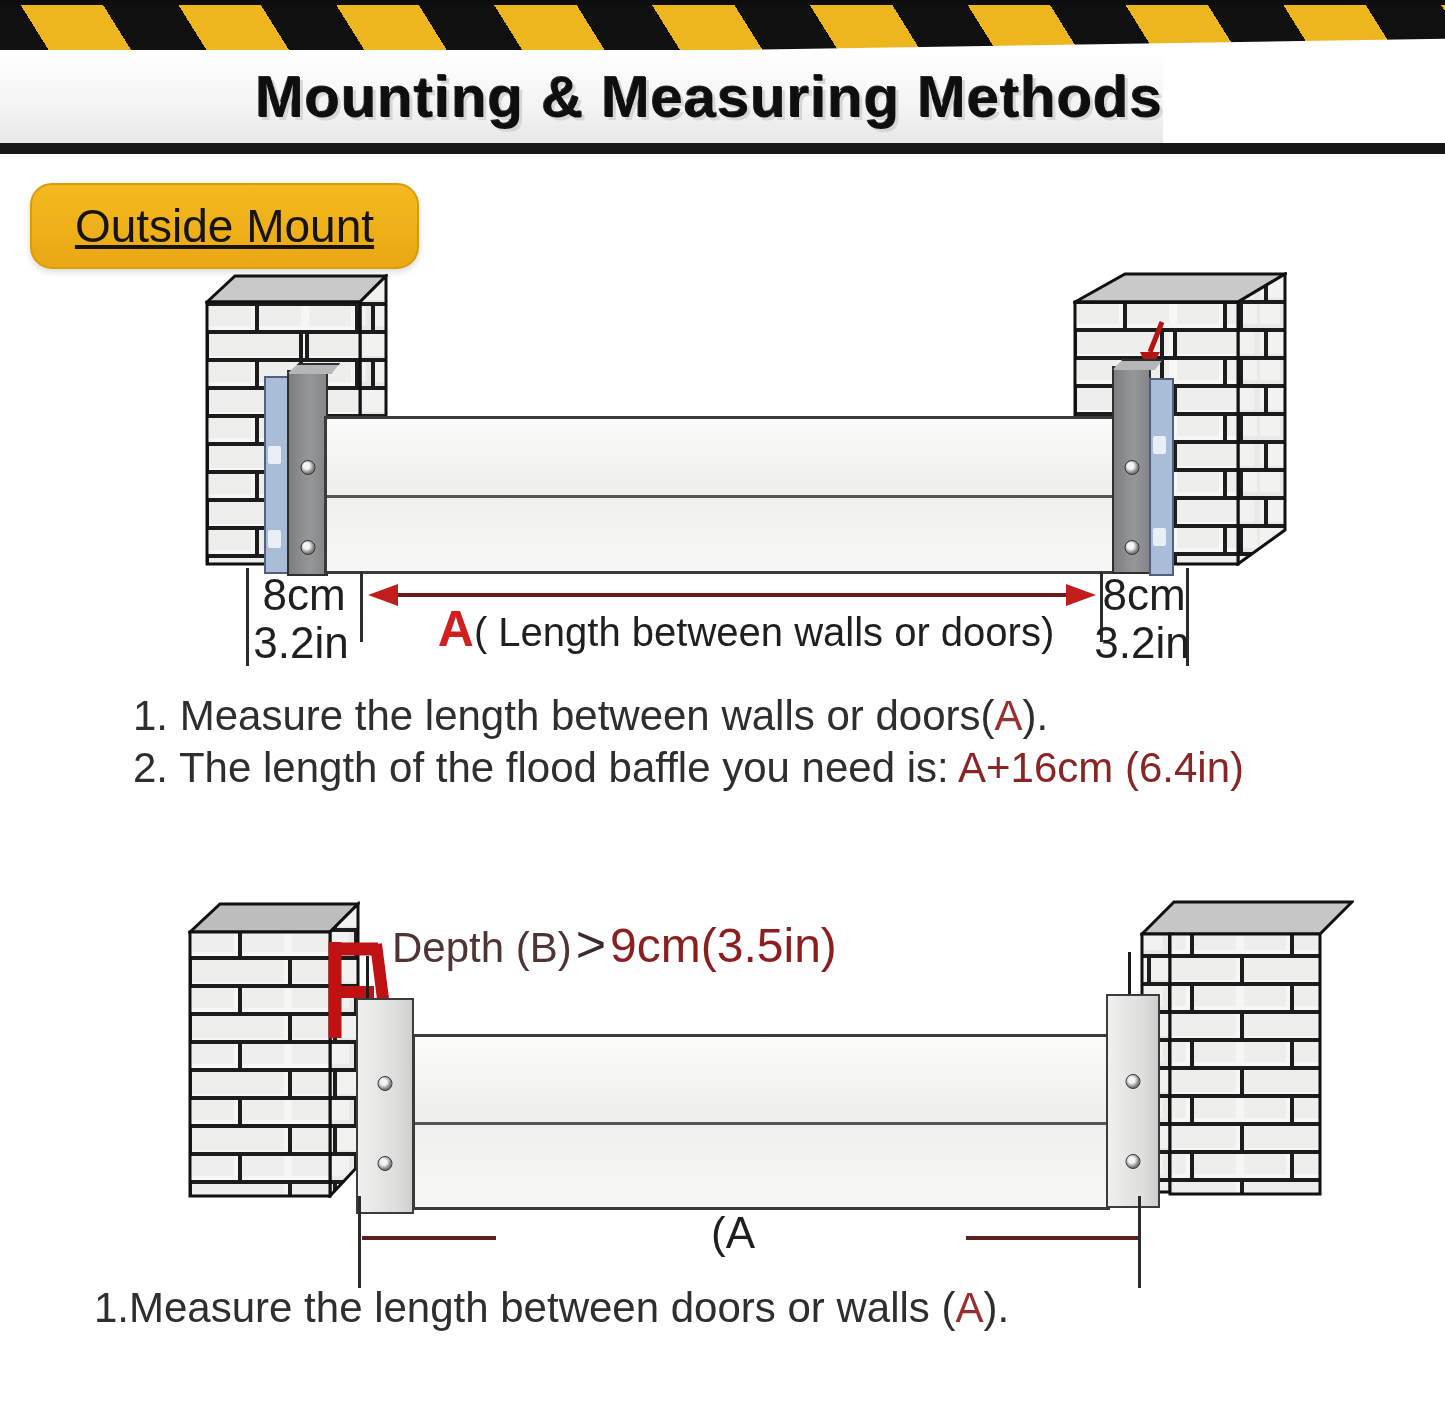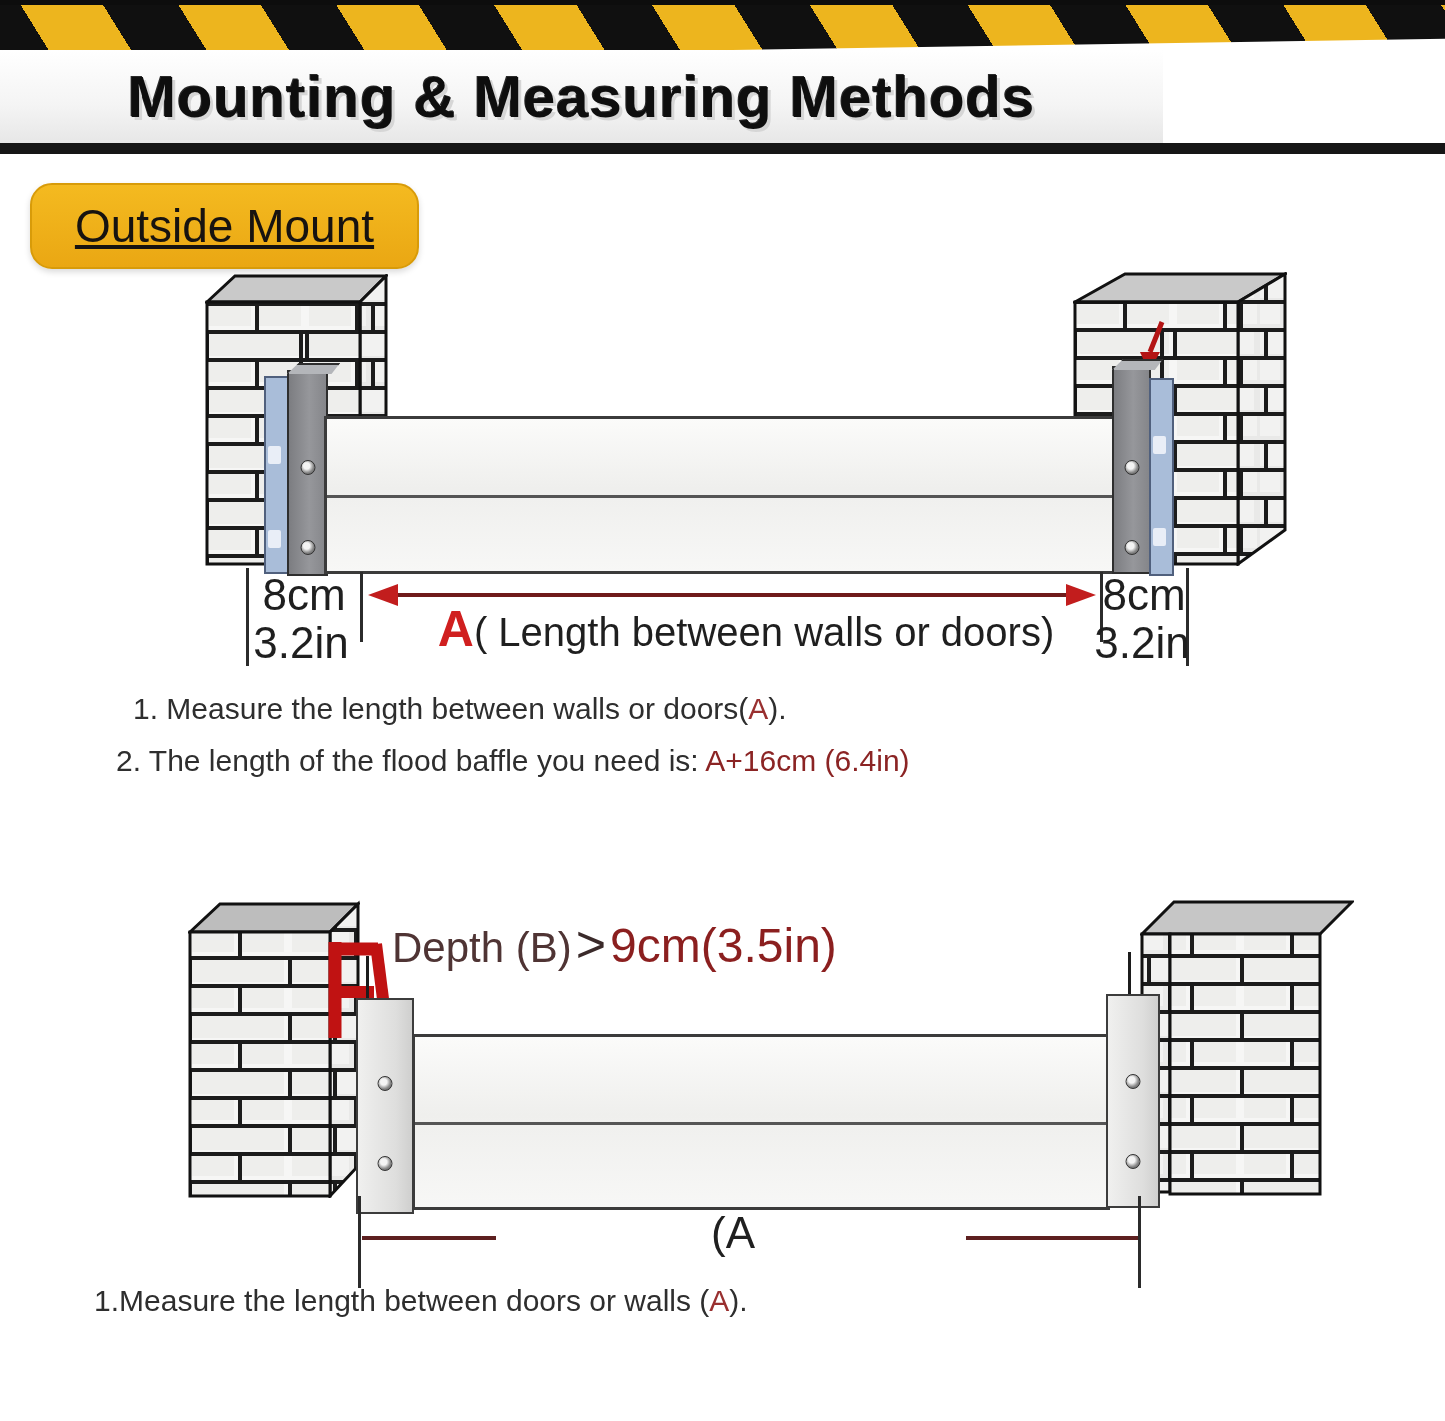--- a/index.html
+++ b/index.html
@@ -8,21 +8,21 @@
   .abs{position:absolute;}
 
   
   .hazard-wrap{left:0;top:0;width:1445px;height:54px;overflow:hidden;}
   .hazard{left:-20px;top:-12px;width:1500px;height:62px;
           background:repeating-linear-gradient(59deg,#101010 0 64px,#edb51e 64px 134px);
           transform:rotate(-0.9deg);}
   .top-black{left:0;top:0;width:1445px;height:5px;background:#0d0d0d;}
   .title-band{left:0;top:50px;width:1163px;height:93px;
               background:linear-gradient(180deg,#ffffff 0%,#f4f4f4 60%,#e7e7e7 100%);
-              display:flex;align-items:center;justify-content:center;}
+              display:flex;align-items:center;justify-content:flex-end;}
   .page-title{font-size:58px;font-weight:bold;color:#0e0e0e;letter-spacing:1px;
               text-shadow:3px 3px 0 #d6d6d6,-1px -1px 0 #2a2a2a;}
   .title-bar{left:0;top:143px;width:1445px;height:11px;background:#161616;}
 
   
   .badge{background:linear-gradient(180deg,#f4ba20 0%,#eaa713 100%);
          border:2px solid #d89b09;border-radius:22px;
          display:flex;align-items:center;justify-content:center;
          font-size:46px;color:#171310;box-shadow:0 3px 6px rgba(0,0,0,0.15);text-decoration:underline;}
 
@@ -41,21 +41,21 @@
          border:1px solid #333;}
   .panels{background:linear-gradient(180deg,#fbfbfa 0%,#efefed 46%,#f7f7f6 100%);
           border:3px solid #3b3b3b;}
   .panel-divider{position:absolute;left:0;top:50%;width:100%;height:3px;background:#555;}
   .pin-line{background:#1c1c1c;}
   .tick{background:#2b2b2b;}
   .dim-seg{background:#5d2020;}
 
   
   .dim-num{font-size:44px;color:#1f1f1f;text-align:center;}
-  .step{font-size:30px;color:#2e2e2e;white-space:nowrap;}
+  .step{font-size:42px;color:#2e2e2e;white-space:nowrap;}
   .red-soft{color:#993030;}
   .red-deep{color:#8b2424;}
   .big-a{font-size:50px;font-weight:bold;color:#d01f1f;}
   .span-label{font-size:40px;color:#1f1f1f;white-space:nowrap;}
   .depth-pre{font-size:42px;color:#4f3434;}
   .depth-gt{font-size:52px;color:#3a2a2a;margin:0 4px;}
   .depth-val{font-size:48px;color:#8b1f1f;text-align:center;}
   .dim-label{font-size:44px;color:#1f1f1f;white-space:nowrap;}
 </style>
 </head>
@@ -156,21 +156,21 @@
   <div class="abs dim-num" style="left:1094px;top:618px;width:96px;">3.2in</div>
 
   <div class="abs" style="left:400px;top:600px;width:692px;display:flex;justify-content:center;align-items:baseline;">
     <span class="big-a">A</span>
       <span class="span-label">( Length between walls or doors)</span>
   </div>
 
   <div class="abs step" style="left:133px;top:692px;">
     <span>1. Measure the length between walls or doors(</span><span class="red-soft">A</span><span>).</span>
   </div>
-  <div class="abs step" style="left:116px;top:744px;">
+  <div class="abs step" style="left:133px;top:744px;">
     <span>2. The length of the flood baffle you need is: </span><span class="red-deep">A+16cm (6.4in)</span>
   </div>
 
 
   <svg class="abs" style="left:188px;top:900px;" width="172" height="298" viewBox="0 0 172 298">
     <polygon points="2,32 32,4 170,4 142,32" fill="#bdbdbd" stroke="#111" stroke-width="3"></polygon>
     <polygon points="142,32 170,4 170,266 142,296" fill="url(#brickside)" stroke="#111" stroke-width="3"></polygon>
     <rect x="2" y="32" width="140" height="264" fill="url(#brick)" stroke="#111" stroke-width="3"></rect>
   </svg>
 

